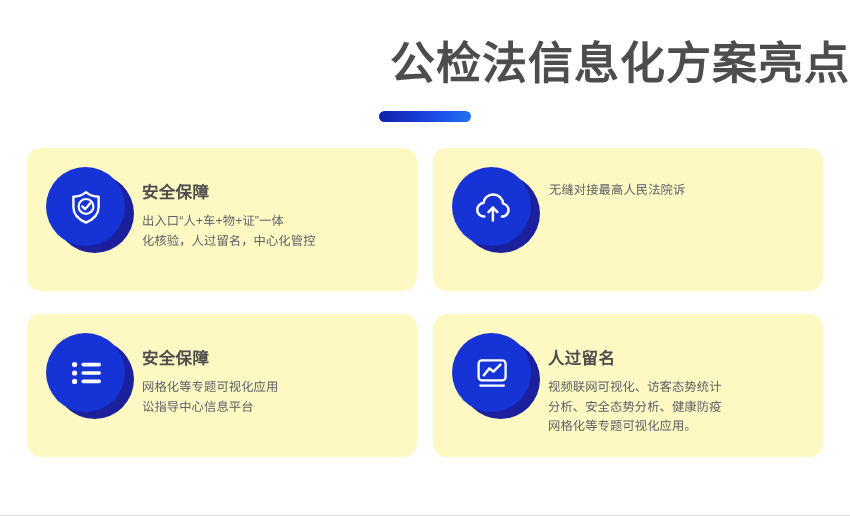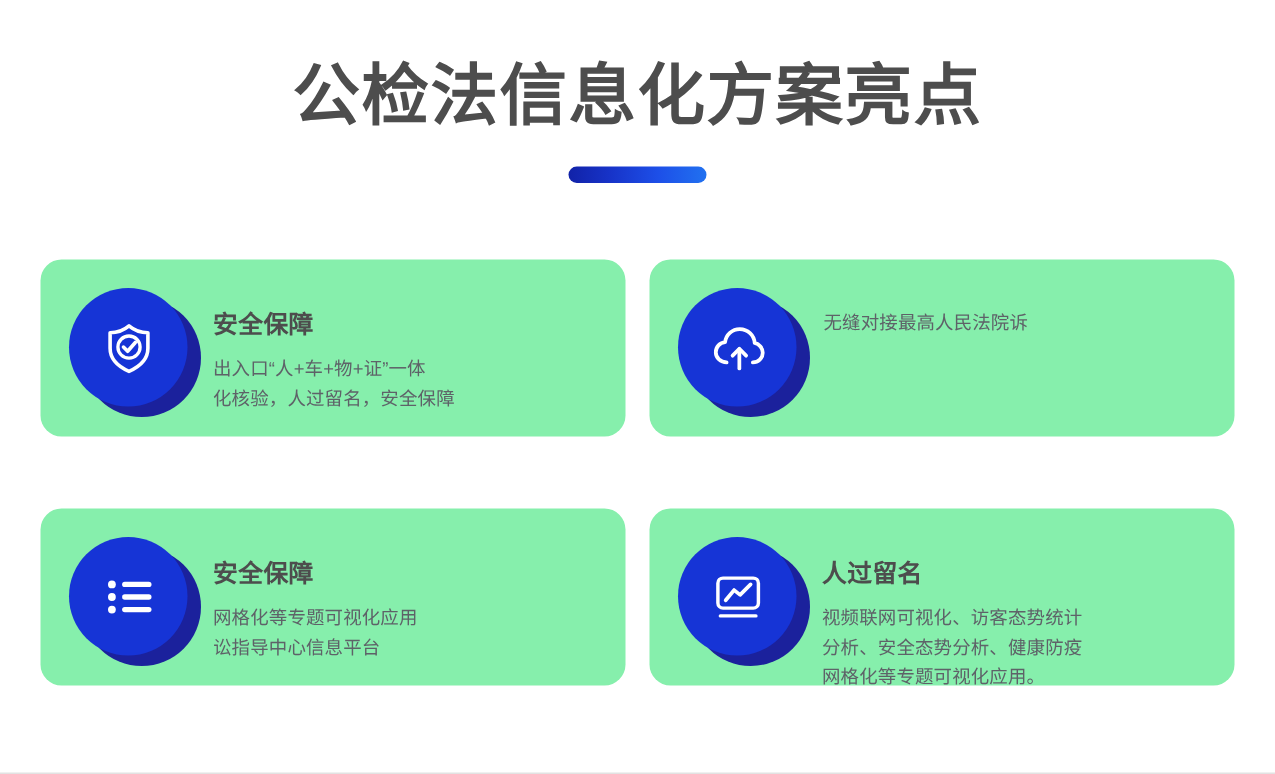--- a/index.html
+++ b/index.html
@@ -21,21 +21,21 @@
   .page {
     width: 850px;
     height: 515px;
     position: relative;
     box-sizing: border-box;
   }
 
   
   .header {
     padding-top: 36px;
-    text-align: center;
+    text-align: right;
   }
   .page-title {
     font-size: 45px;
     line-height: 56px;
     font-weight: bold;
     color: #4d4d4d;
     letter-spacing: 1px;
     margin: 0;
     font-family: "Liberation Sans", "DejaVu Sans", sans-serif;
   }
@@ -54,28 +54,27 @@
     padding-top: 26px;
     display: grid;
     grid-template-columns: 390px 390px;
     grid-template-rows: 143px 143px;
     column-gap: 16px;
     row-gap: 23px;
     box-sizing: border-box;
   }
 
   .card {
-    background: #86efac;
+    background: #fef9c3;
     border-radius: 14px;
     display: flex;
     align-items: flex-start;
     box-sizing: border-box;
     padding: 17px 16px 17px 17px;
     position: relative;
-    margin-top: 25px;
   }
 
   
   .icon-badge {
     position: relative;
     width: 92px;
     min-width: 92px;
     height: 92px;
     margin-right: 6px;
     flex: 0 0 92px;
@@ -152,21 +151,21 @@
               <path d="M20 5.2 C24 8.6 28.5 9.8 32.6 9.8 L32.6 20.2 C32.6 27.6 26.8 32.6 20 35.6 C13.2 32.6 7.4 27.6 7.4 20.2 L7.4 9.8 C11.5 9.8 16 8.6 20 5.2 Z" stroke="#ffffff" stroke-width="2.4" stroke-linejoin="round" fill="none"></path>
               <circle cx="20" cy="19.4" r="7.4" stroke="#ffffff" stroke-width="2.2" fill="none"></circle>
               <path d="M16.3 19.4 L19.1 22.2 L24.2 16.3" stroke="#ffffff" stroke-width="2.4" stroke-linecap="round" stroke-linejoin="round" fill="none"></path>
             </svg>
           </span>
         </div>
       </div>
       <div class="card-body">
         <div class="card-title">安全保障</div>
         <div class="card-desc">出入口“人+车+物+证”一体
-化核验，人过留名，安全保障</div>
+化核验，人过留名，中心化管控</div>
       </div>
     </div>
 
     <div class="card">
       <div class="icon-badge">
         <div class="icon-shadow"></div>
         <div class="icon-circle">
           <span>
             <svg width="42" height="42" viewBox="0 0 42 42" fill="none">
               <path d="M13.4 30.6 C9.4 30.6 6.2 27.6 6.2 23.8 C6.2 20.3 8.9 17.4 12.4 17.1 C12.9 12.2 17.1 8.4 22.2 8.4 C27.5 8.4 31.8 12.5 32.1 17.6 C35.2 18.3 37.5 21 37.5 24.2 C37.5 27.8 34.5 30.6 30.9 30.6" stroke="#ffffff" stroke-width="2.5" stroke-linecap="round" stroke-linejoin="round" fill="none"></path>

